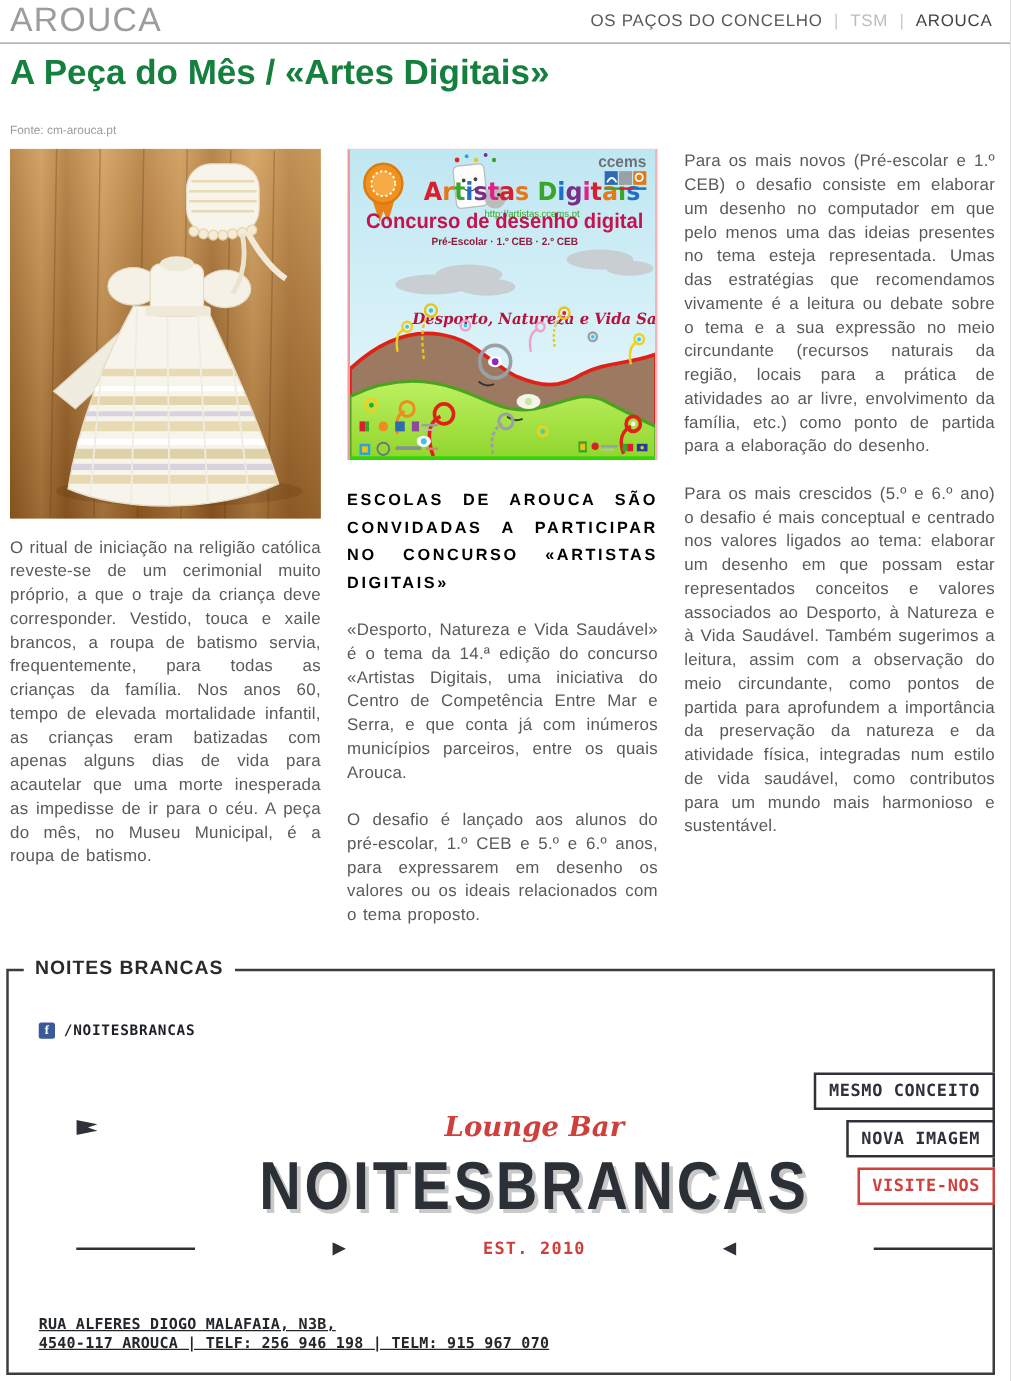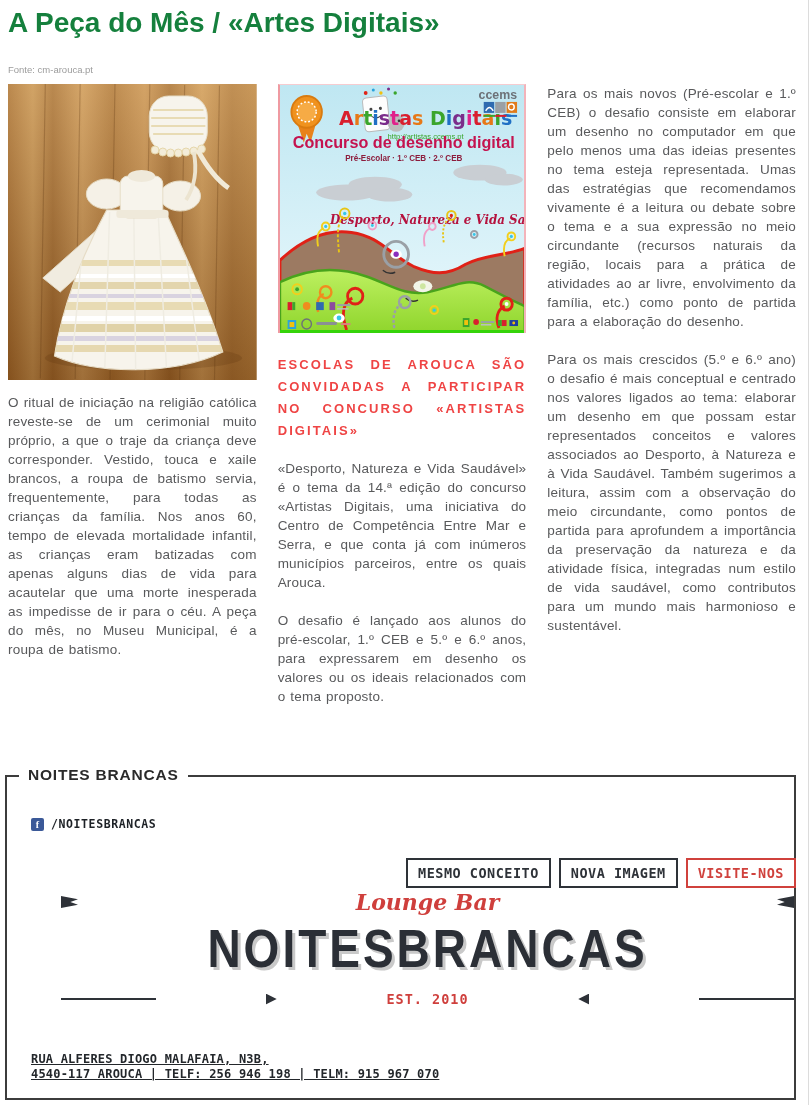--- a/index.html
+++ b/index.html
@@ -19,21 +19,21 @@
   
   h1{margin:7px 0 0 8px;font-size:28px;font-weight:bold;color:#15803d;letter-spacing:0;}
   .source{margin:25px 0 9px 8px;font-size:9.5px;color:#9c9c9c;}
   
   .cols{display:grid;grid-template-columns:1fr 1fr 1fr;column-gap:21px;padding:0 12px 0 8px;}
   .media{width:100%;display:block;}
   .media svg{display:block;width:100%;height:100%;}
   .photo{height:296px;margin-bottom:13px;}
   .poster{height:249px;margin-bottom:21px;box-sizing:border-box;
           border-left:2px solid #ef9aa1;border-right:2px solid #f3b3ba;border-top:1px solid #f6ccd0;}
-  h2{font-size:13px;font-weight:bold;color:#ef4444;letter-spacing:2.1px;line-height:22px;
+  h2{font-size:13px;font-weight:bold;color:#000000;letter-spacing:2.1px;line-height:22px;
      text-align:justify;margin:17px 0 17px;}
   .col p{font-size:13.5px;line-height:19px;text-align:justify;color:#58595b;
          margin:0 0 19px;letter-spacing:.2px;word-spacing:1px;}
   
   .nb{position:absolute;left:5px;right:12px;top:775px;height:325px;
       border:2px solid #3c3c3c;box-sizing:border-box;}
   .nb-legend{position:absolute;top:-11px;left:12px;background:#fff;padding:0 9px;
              font-size:15.5px;letter-spacing:.8px;color:#2a2a2a;font-weight:bold;}
   .fb-row{position:absolute;top:40px;left:24px;display:flex;align-items:center;gap:7px;cursor:pointer;}
   .fb-icon{width:13px;height:13px;background:#3b5998;color:#fff;border-radius:2px;
@@ -47,34 +47,40 @@
   .flag-r{clip-path:polygon(100% 0,0 28%,45% 50%,0 72%,100% 100%);}
   .nb-name{margin-top:6px;font-size:46px;font-weight:800;color:#2b2f36;letter-spacing:3px;
            transform:scaleY(1.18);transform-origin:center;
            text-shadow:3px 3px 0 #c9c9c9;font-family:"Liberation Sans",sans-serif;}
   .est-row{margin-top:16px;display:flex;align-items:center;justify-content:space-between;gap:9px;}
   .rule{width:95px;height:2px;background:#2e3238;display:inline-block;}
   .arr{width:11px;height:11px;background:#2e3238;display:inline-block;}
   .arr-r{clip-path:polygon(0 0,100% 50%,0 100%);}
   .arr-l{clip-path:polygon(100% 0,0 50%,100% 100%);}
   .est{font:bold 13.5px "DejaVu Sans Mono",monospace;color:#cf3f3c;letter-spacing:1px;}
-  .nb-buttons{position:absolute;top:81px;right:-2px;display:flex;flex-direction:row;
+  .nb-buttons{position:absolute;top:81px;right:-2px;display:flex;flex-direction:column;
               align-items:flex-end;gap:8px;}
   .nb-btn{border:2px solid #2e3238;color:#2e3238;background:#fff;padding:5px 10px;
           font:bold 13.5px "DejaVu Sans Mono",monospace;letter-spacing:.5px;cursor:pointer;}
   .nb-btn.red{border-color:#d0413c;color:#d0413c;}
   .nb-address{position:absolute;left:24px;bottom:16px;
               font:bold 12px "DejaVu Sans Mono",monospace;color:#23272b;
               letter-spacing:.2px;line-height:15px;text-decoration:underline;}
 </style>
 </head>
 <body>
 
 <div class="page">
 
+  <header>
+    <div class="logo">AROUCA</div>
+    <nav>
+      <span class="nav-item n-strong">OS PAÇOS DO CONCELHO</span><span class="sep">|</span><span class="nav-item n-dim">TSM</span><span class="sep">|</span><span class="nav-item n-dark">AROUCA</span>
+    </nav>
+  </header>
 
   <h1>A Peça do Mês / «Artes Digitais»</h1>
   <div class="source">Fonte: cm-arouca.pt</div>
 
   <main class="cols">
 
     <section class="col">
       <div class="media photo">
         <svg viewBox="0 0 257 296" preserveAspectRatio="none">
           <defs>

